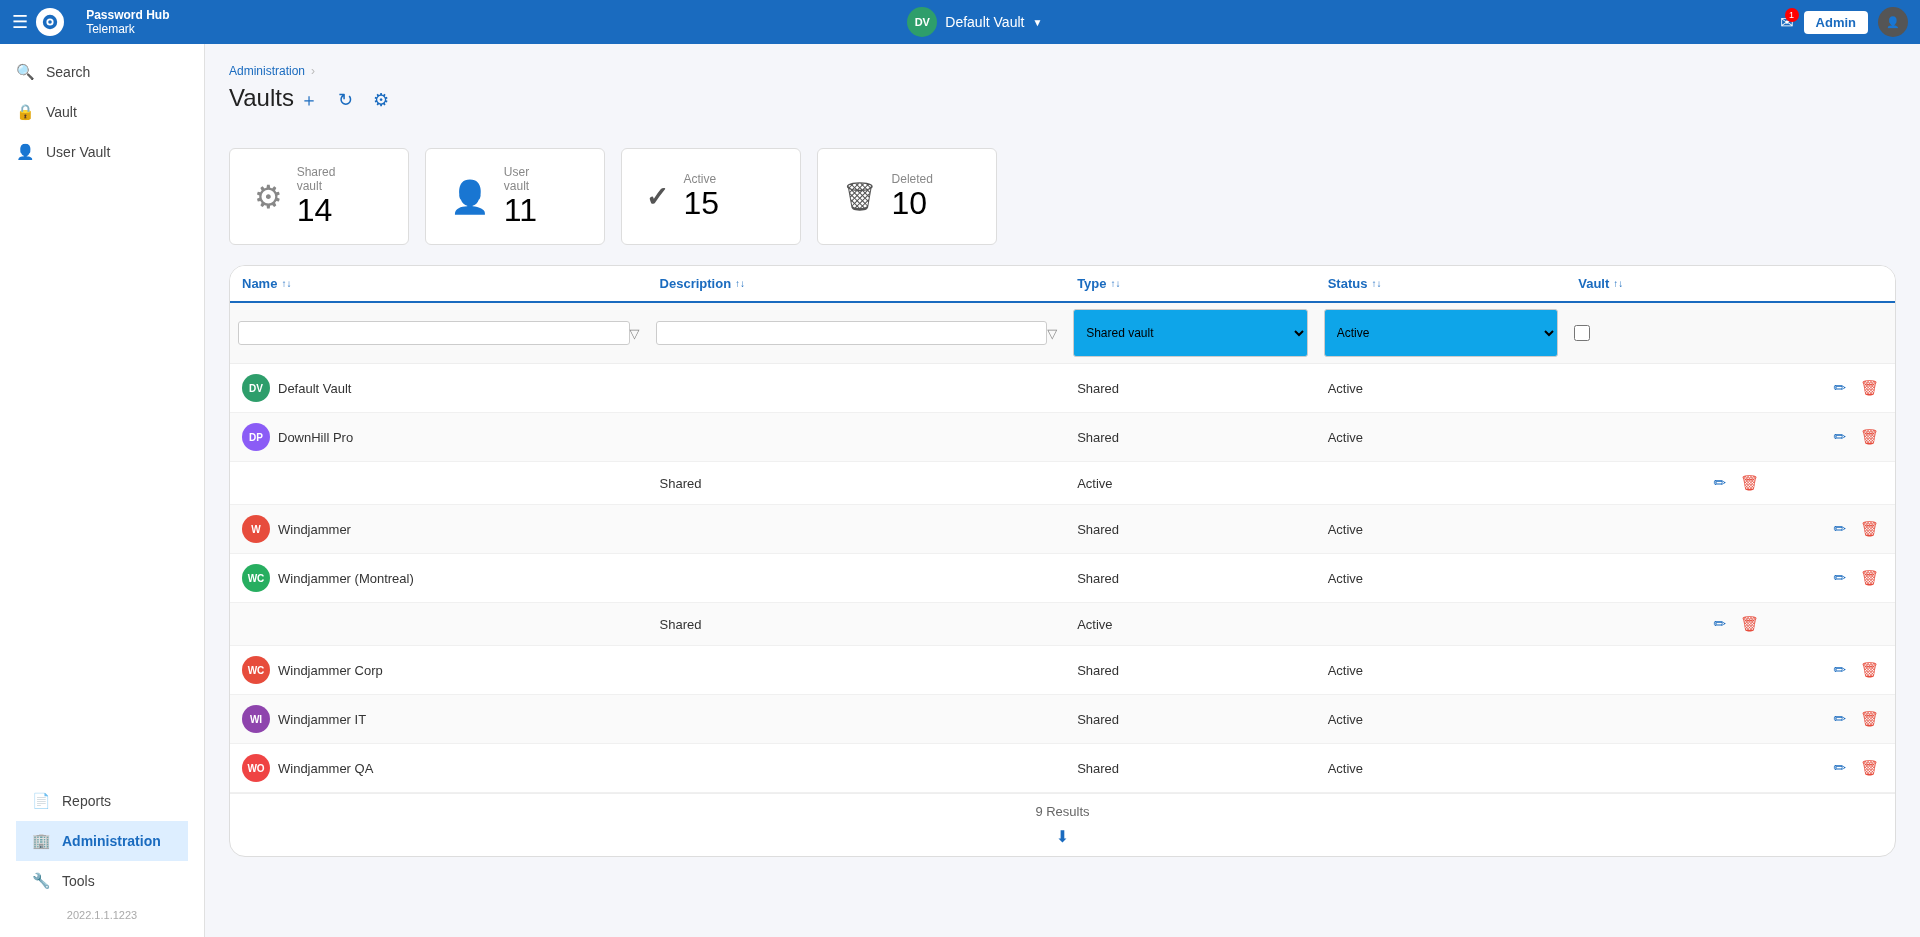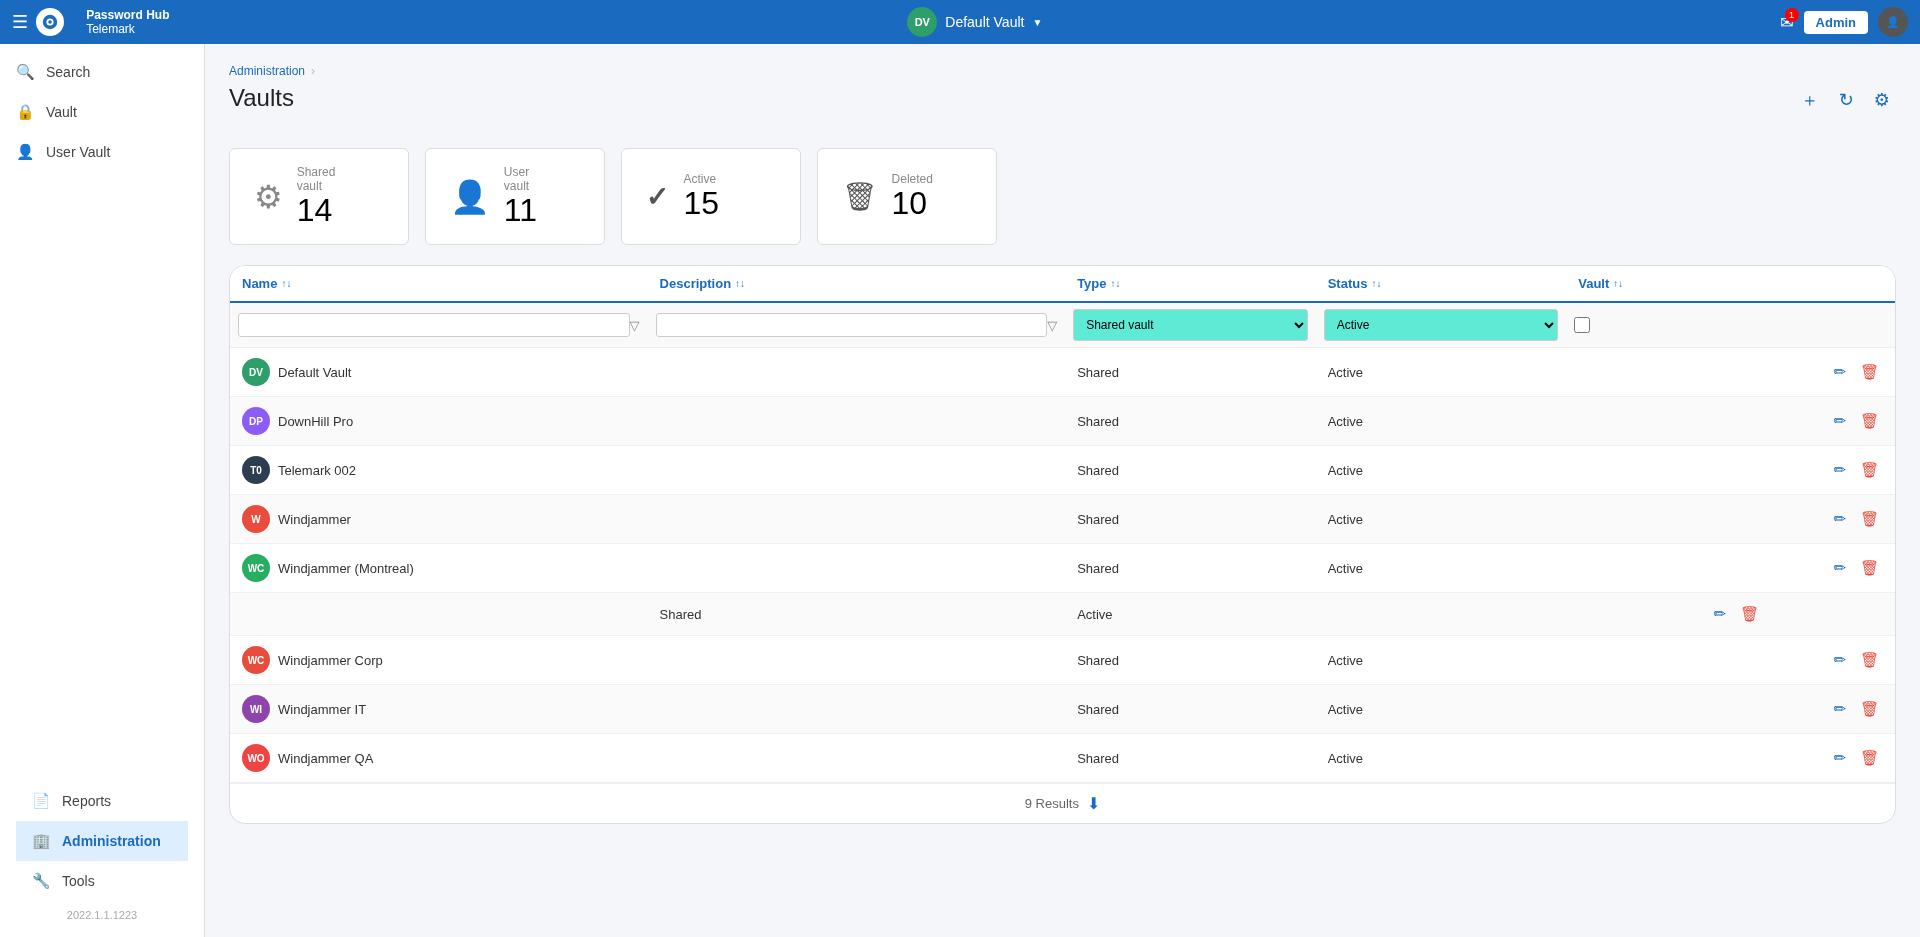--- a/index.html
+++ b/index.html
@@ -91,32 +91,32 @@
 
     
     .table-container { background: white; border: 1px solid #ddd; border-radius: 16px; overflow: hidden; }
     .table-header-row { display: grid; grid-template-columns: 2fr 2fr 1.2fr 1.2fr 1fr 120px; border-bottom: 2px solid #1a6bbf; background: white; }
     .table-filter-row { display: grid; grid-template-columns: 2fr 2fr 1.2fr 1.2fr 1fr 120px; background: #f9f9f9; border-bottom: 1px solid #eee; }
     .th { padding: 10px 12px; font-size: 13px; font-weight: 600; color: #1a6bbf; display: flex; align-items: center; gap: 4px; }
     .sort-icon { font-size: 10px; color: #1a6bbf; }
     .filter-cell { padding: 6px 8px; display: flex; align-items: center; }
     .filter-input { width: 100%; border: 1px solid #ccc; border-radius: 3px; padding: 4px 8px; font-size: 12px; outline: none; }
     .filter-icon-btn { background: none; border: none; cursor: pointer; color: #888; font-size: 13px; }
-    .type-select, .status-select { width: 100%; border: 1px solid #ccc; border-radius: 3px; padding: 7px 8px; font-size: 12px; background: #5eead4; outline: none; }
+    .type-select, .status-select { width: 100%; border: 1px solid #ccc; border-radius: 3px; padding: 15px 8px; font-size: 12px; background: #0ea5e9; outline: none; }
     .legacy-check { width: 16px; height: 16px; }
 
     .table-row { display: grid; grid-template-columns: 2fr 2fr 1.2fr 1.2fr 1fr 120px; border-bottom: 1px solid #f0f0f0; background: white; }
     .table-row:nth-child(even) { background: #fafafa; }
     .td { padding: 10px 12px; font-size: 13px; color: #333; display: flex; align-items: center; gap: 8px; }
     .vault-badge { width: 28px; height: 28px; border-radius: 50%; display: flex; align-items: center; justify-content: center; color: white; font-size: 10px; font-weight: bold; flex-shrink: 0; }
     .action-cell { justify-content: flex-end; gap: 6px; }
     .edit-btn { background: none; border: none; cursor: pointer; color: #1a6bbf; font-size: 15px; padding: 2px 4px; }
     .delete-btn { background: none; border: none; cursor: pointer; color: #e74c3c; font-size: 15px; padding: 2px 4px; }
 
-    .table-footer { padding: 10px 16px; text-align: right; font-size: 13px; color: #666; display: flex; justify-content: center; align-items: center; gap: 8px; border-top: 1px solid #eee; }
+    .table-footer { padding: 10px 16px; text-align: right; font-size: 13px; color: #666; display: flex; justify-content: center; align-items: center; gap: 8px; border-top: 1px solid #eee; flex-direction: column; }
     .download-icon { color: #1a6bbf; cursor: pointer; font-size: 16px; }
   </style>
 </head>
 <body>
 
 <nav class="top-nav">
   <div class="top-nav-left">
     <span class="hamburger-icon">☰</span>
     <div class="brand-logo">
       <div class="brand-icon">
@@ -180,21 +180,21 @@
     </div>
   </aside>
 
   <main class="main-content">
 
     <div class="breadcrumb">
       <span class="breadcrumb-link">Administration</span>
       <span class="breadcrumb-sep">›</span>
     </div>
 
-    <div style="display:flex; justify-content:space-between; align-items:flex-start; margin-bottom:16px;">
+    <div style="display:flex; justify-content:flex-start; align-items:flex-start; margin-bottom:16px;">
       <h1 class="page-title">Vaults</h1>
       <div class="top-actions">
         <button class="icon-btn" title="Add">＋</button>
         <button class="icon-btn" title="Refresh">↻</button>
         <button class="icon-btn" title="Settings">⚙</button>
       </div>
     </div>
 
     <div class="stats-row">
       <div class="stat-card">
@@ -303,24 +303,20 @@
       <div class="td"></div>
       <div class="td">Shared</div>
       <div class="td">Active</div>
       <div class="td"></div>
       <div class="td action-cell">
         <button class="edit-btn" title="Edit">✏</button>
         <button class="delete-btn" title="Delete">🗑</button>
       </div>
     </div>
           <div class="table-row">
-      <div class="td">
-        <span class="vault-badge" style="background:#2c3e50">T0</span>
-        <span>Telemark 002</span>
-      </div>
       <div class="td"></div>
       <div class="td">Shared</div>
       <div class="td">Active</div>
       <div class="td"></div>
       <div class="td action-cell">
         <button class="edit-btn" title="Edit">✏</button>
         <button class="delete-btn" title="Delete">🗑</button>
       </div>
     </div>
           <div class="table-row">

